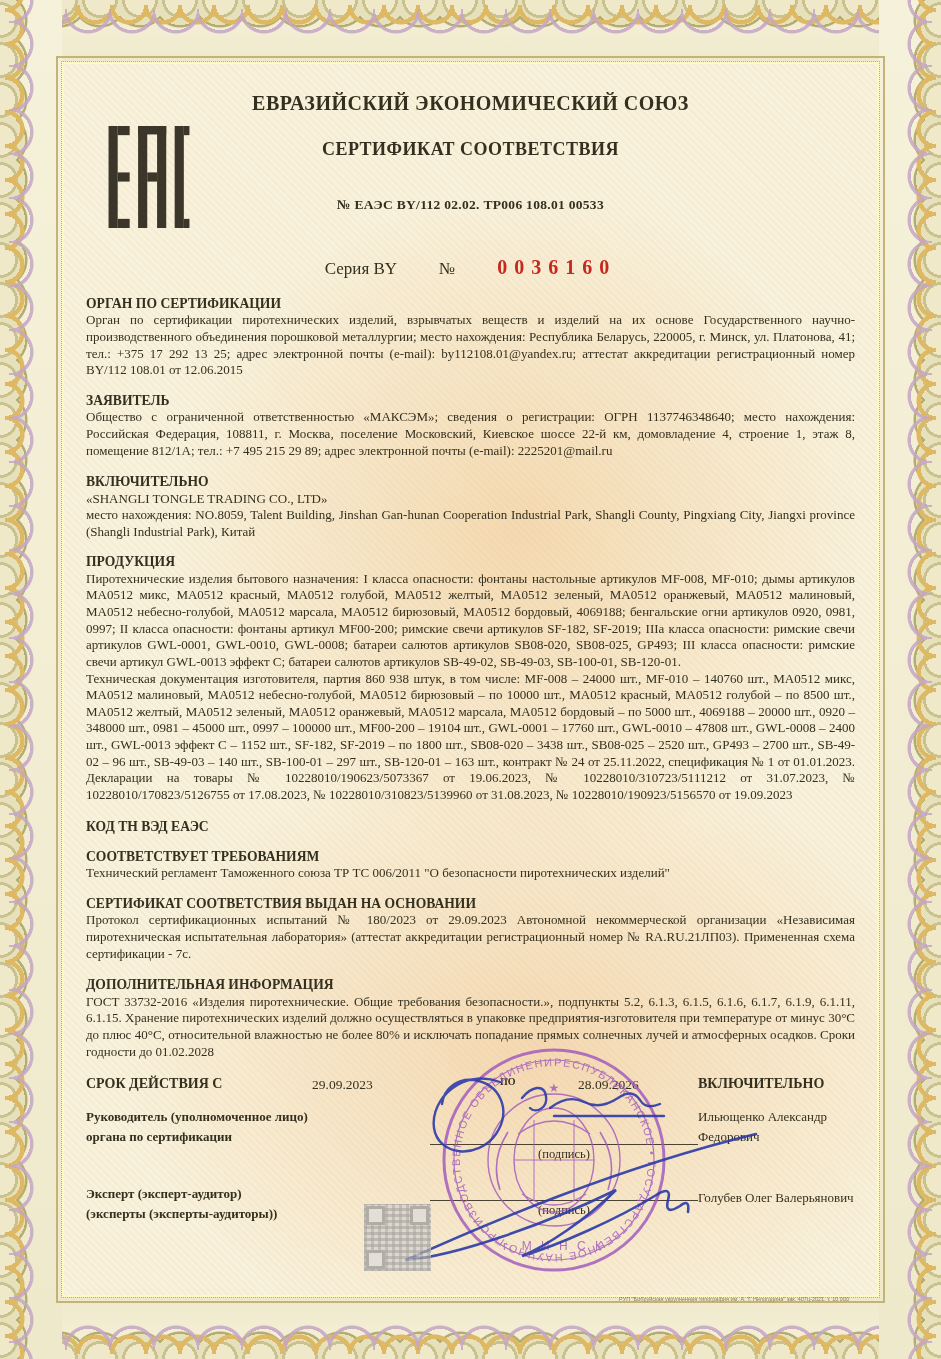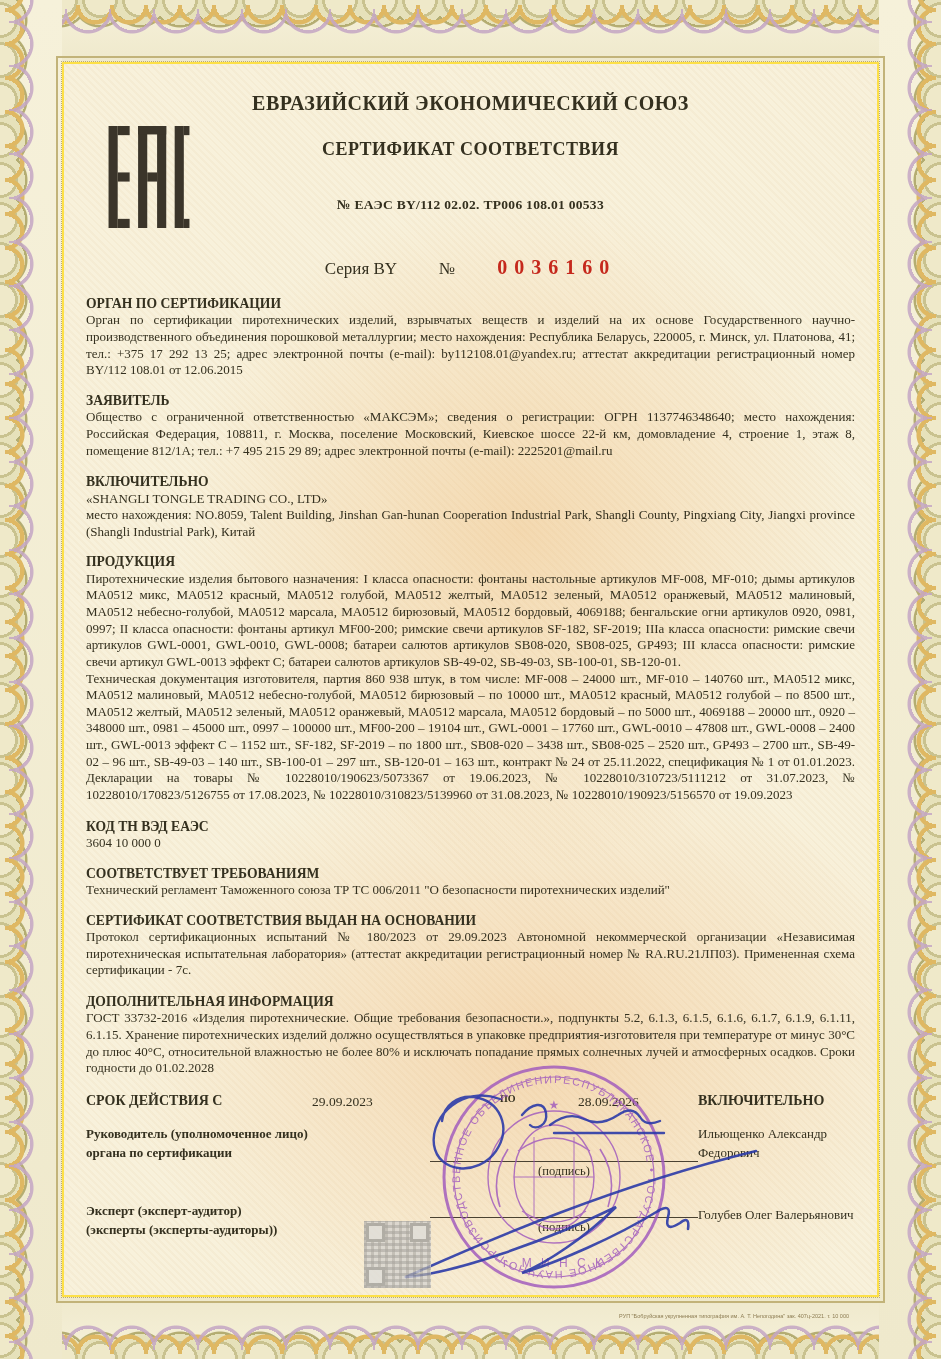--- a/index.html
+++ b/index.html
@@ -5,21 +5,21 @@
   html,body{margin:0;padding:0;}
   body{
     width:941px;height:1359px;
     font-family:"Liberation Serif","DejaVu Serif",serif;
     color:#34301f;
     background:#fdfcf4;
     position:relative;overflow:hidden;
   }
   .page{
     position:absolute;inset:0;
-    background:#fde047;
+    background:#fef9c3;
   }
   
   .strip{position:absolute;z-index:1;}
   .strip-h{left:0;right:0;height:62px;
     background:
       radial-gradient(circle at 50% 0, transparent 0 21px, rgba(196,166,196,.85) 21px 24px, transparent 25px) 22px 9px/44px 62px repeat-x,
       radial-gradient(circle at 50% 0, transparent 0 15px, #dfb863 15px 19px, transparent 20px) 10px 5px/34px 50px repeat-x,
       radial-gradient(circle at 50% 0, #efe9c9 0 15px, #c9c28f 15px 18px, #e6e1ba 18px 25px, #b4ad72 25px 27px, transparent 28px) 0 0/40px 62px repeat-x,
       linear-gradient(#f6f1da,#efe9cc);
   }
@@ -144,21 +144,20 @@
 
       <div class="sec-head mt">ВКЛЮЧИТЕЛЬНО</div>
       <div>«SHANGLI TONGLE TRADING CO., LTD»</div>
       <div>место нахождения: NO.8059, Talent Building, Jinshan Gan-hunan Cooperation Industrial Park, Shangli County, Pingxiang City, Jiangxi province (Shangli Industrial Park), Китай</div>
 
       <div class="sec-head">ПРОДУКЦИЯ</div>
       <div>Пиротехнические изделия бытового назначения: I класса опасности: фонтаны настольные артикулов MF-008, MF-010; дымы артикулов МА0512 микс, МА0512 красный, МА0512 голубой, МА0512 желтый, МА0512 зеленый, МА0512 оранжевый, МА0512 малиновый, МА0512 небесно-голубой, МА0512 марсала, МА0512 бирюзовый, МА0512 бордовый, 4069188; бенгальские огни артикулов 0920, 0981, 0997; II класса опасности: фонтаны артикул MF00-200; римские свечи артикулов SF-182, SF-2019; IIIа класса опасности: римские свечи артикулов GWL-0001, GWL-0010, GWL-0008; батареи салютов артикулов SB08-020, SB08-025, GP493; III класса опасности: римские свечи артикул GWL-0013 эффект С; батареи салютов артикулов SB-49-02, SB-49-03, SB-100-01, SB-120-01.</div>
       <div>Техническая документация изготовителя, партия 860 938 штук, в том числе: MF-008 – 24000 шт., MF-010 – 140760 шт., МА0512 микс, МА0512 малиновый, МА0512 небесно-голубой, МА0512 бирюзовый – по 10000 шт., МА0512 красный, МА0512 голубой – по 8500 шт., МА0512 желтый, МА0512 зеленый, МА0512 оранжевый, МА0512 марсала, МА0512 бордовый – по 5000 шт., 4069188 – 20000 шт., 0920 – 348000 шт., 0981 – 45000 шт., 0997 – 100000 шт., MF00-200 – 19104 шт., GWL-0001 – 17760 шт., GWL-0010 – 47808 шт., GWL-0008 – 2400 шт., GWL-0013 эффект С – 1152 шт., SF-182, SF-2019 – по 1800 шт., SB08-020 – 3438 шт., SB08-025 – 2520 шт., GP493 – 2700 шт., SB-49-02 – 96 шт., SB-49-03 – 140 шт., SB-100-01 – 297 шт., SB-120-01 – 163 шт., контракт № 24 от 25.11.2022, спецификация № 1 от 01.01.2023. Декларации на товары № 10228010/190623/5073367 от 19.06.2023, № 10228010/310723/5111212 от 31.07.2023, № 10228010/170823/5126755 от 17.08.2023, № 10228010/310823/5139960 от 31.08.2023, № 10228010/190923/5156570 от 19.09.2023</div>
 
       <div class="sec-head mt">КОД ТН ВЭД ЕАЭС</div>
-      <div>3604 10 000 0</div>
 
       <div class="sec-head">СООТВЕТСТВУЕТ ТРЕБОВАНИЯМ</div>
       <div>Технический регламент Таможенного союза ТР ТС 006/2011 "О безопасности пиротехнических изделий"</div>
 
       <div class="sec-head">СЕРТИФИКАТ СООТВЕТСТВИЯ ВЫДАН НА ОСНОВАНИИ</div>
       <div>Протокол сертификационных испытаний № 180/2023 от 29.09.2023 Автономной некоммерческой организации «Независимая пиротехническая испытательная лаборатория» (аттестат аккредитации регистрационный номер № RA.RU.21ЛП03). Примененная схема сертификации - 7с.</div>
 
       <div class="sec-head mt">ДОПОЛНИТЕЛЬНАЯ ИНФОРМАЦИЯ</div>
       <div>ГОСТ 33732-2016 «Изделия пиротехнические. Общие требования безопасности.», подпункты 5.2, 6.1.3, 6.1.5, 6.1.6, 6.1.7, 6.1.9, 6.1.11, 6.1.15. Хранение пиротехнических изделий должно осуществляться в упаковке предприятия-изготовителя при температуре от минус 30°С до плюс 40°С, относительной влажностью не более 80% и исключать попадание прямых солнечных лучей и атмосферных осадков. Сроки годности до 01.02.2028</div>
     </div>

